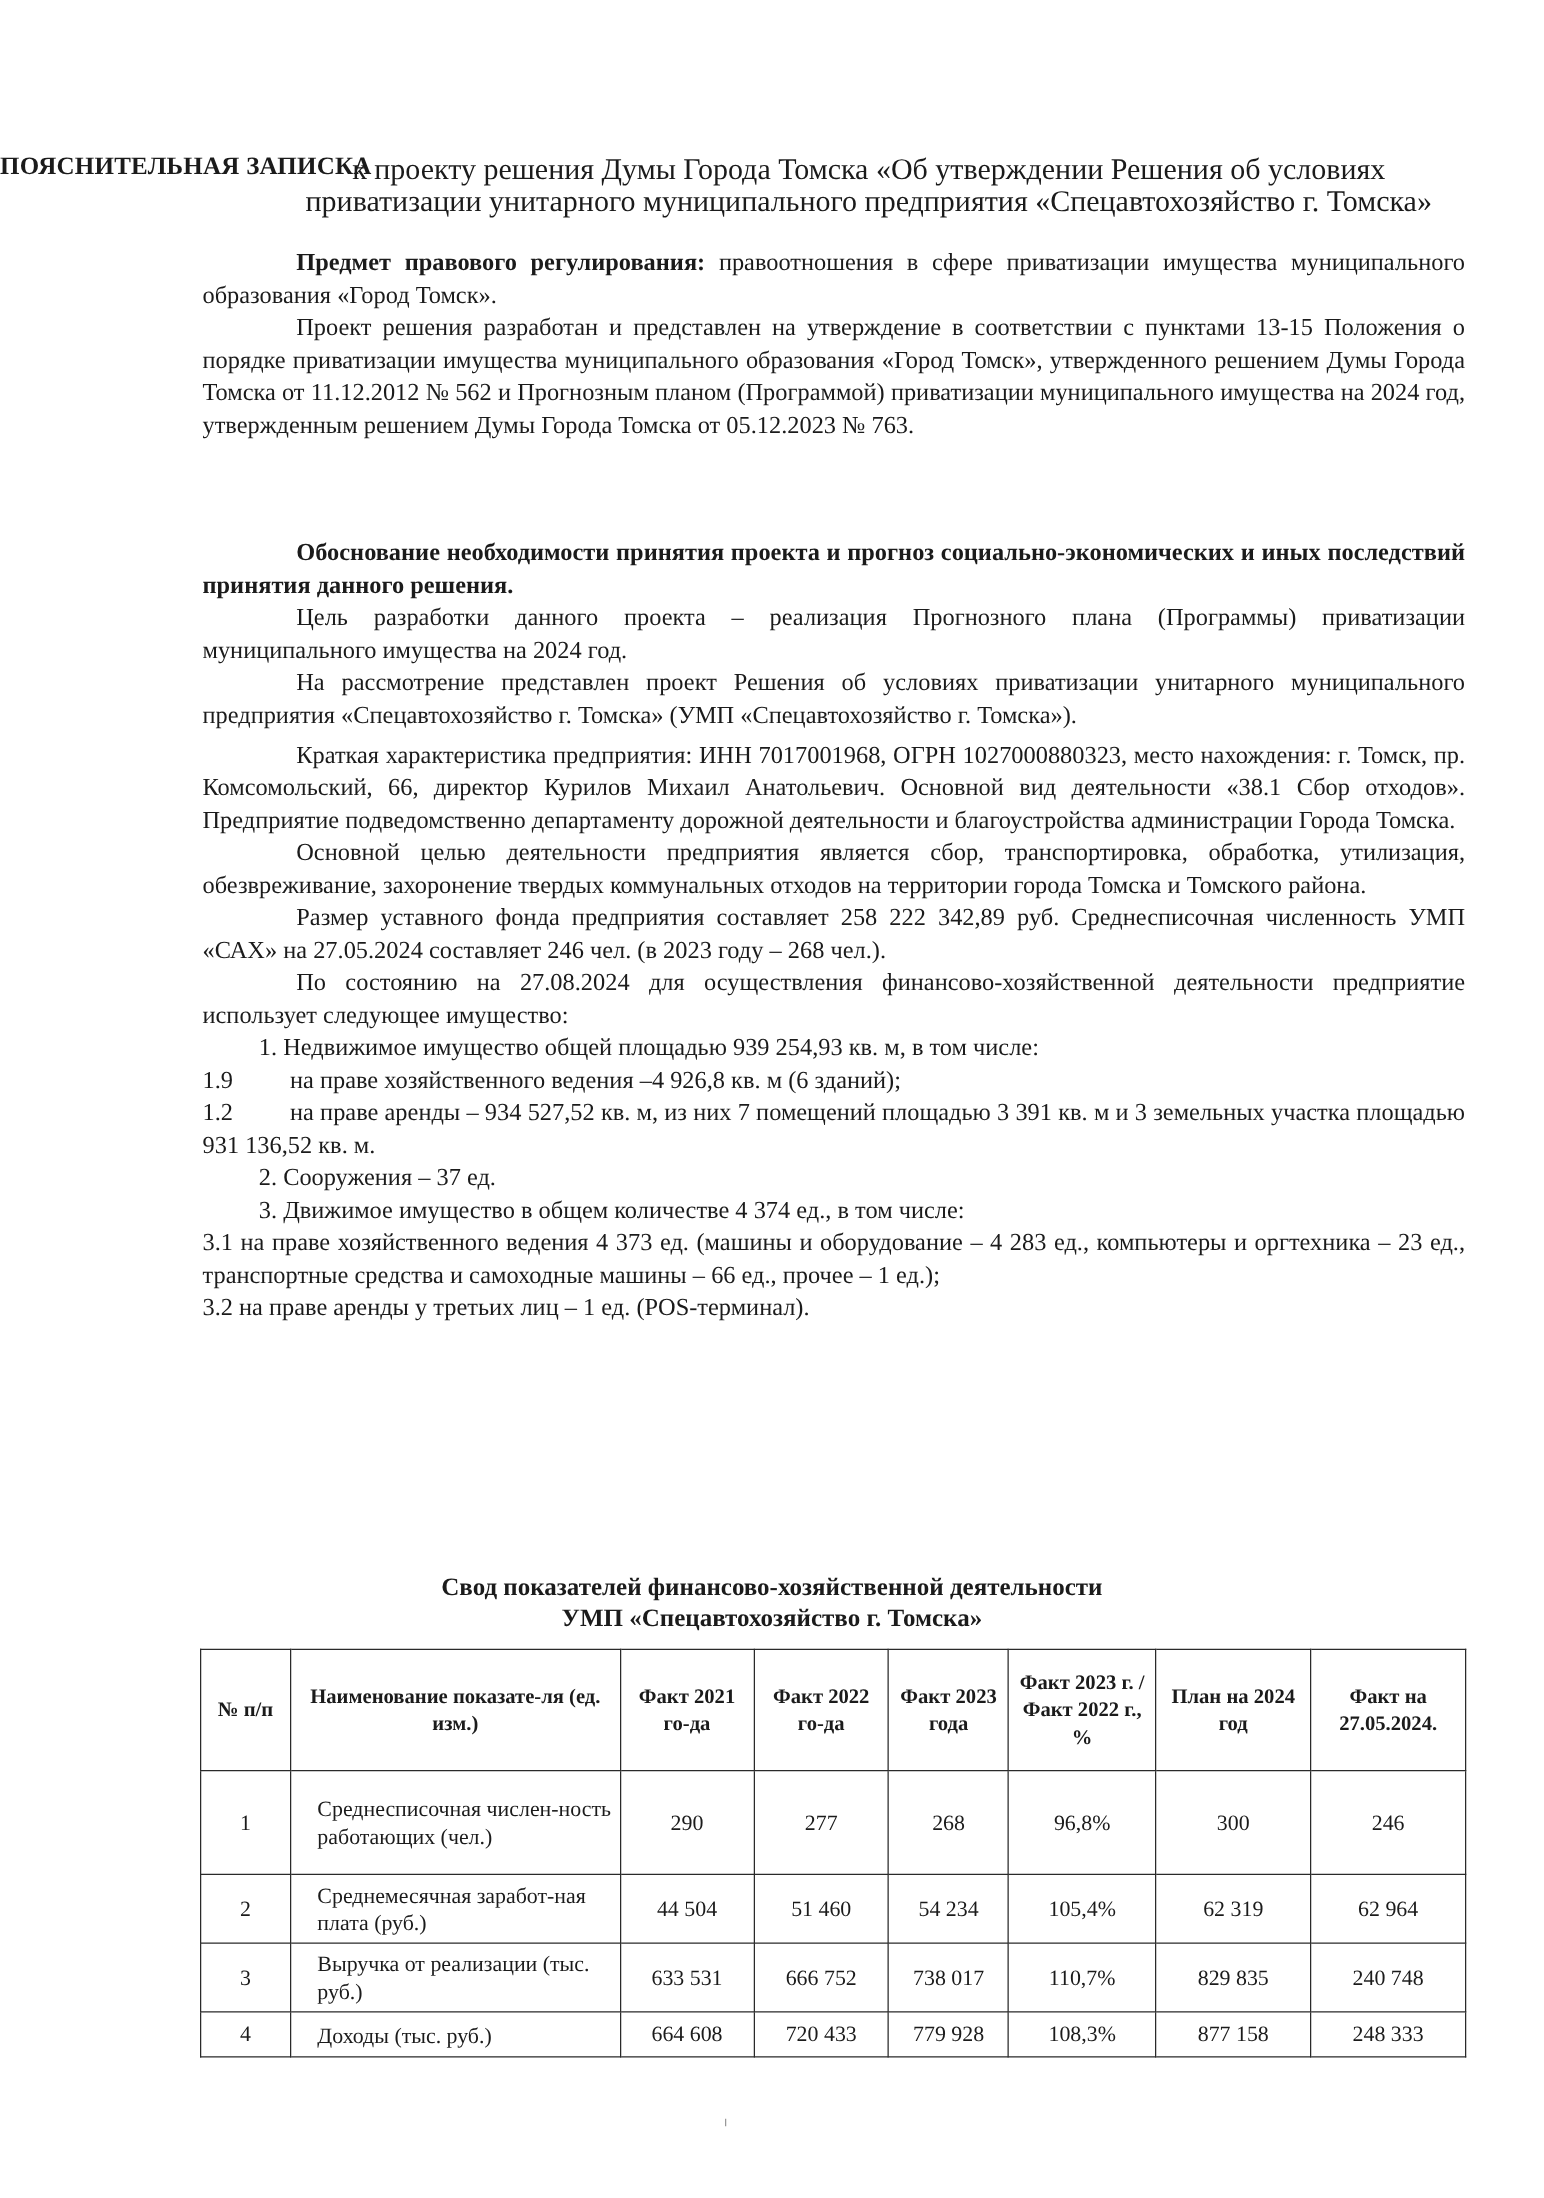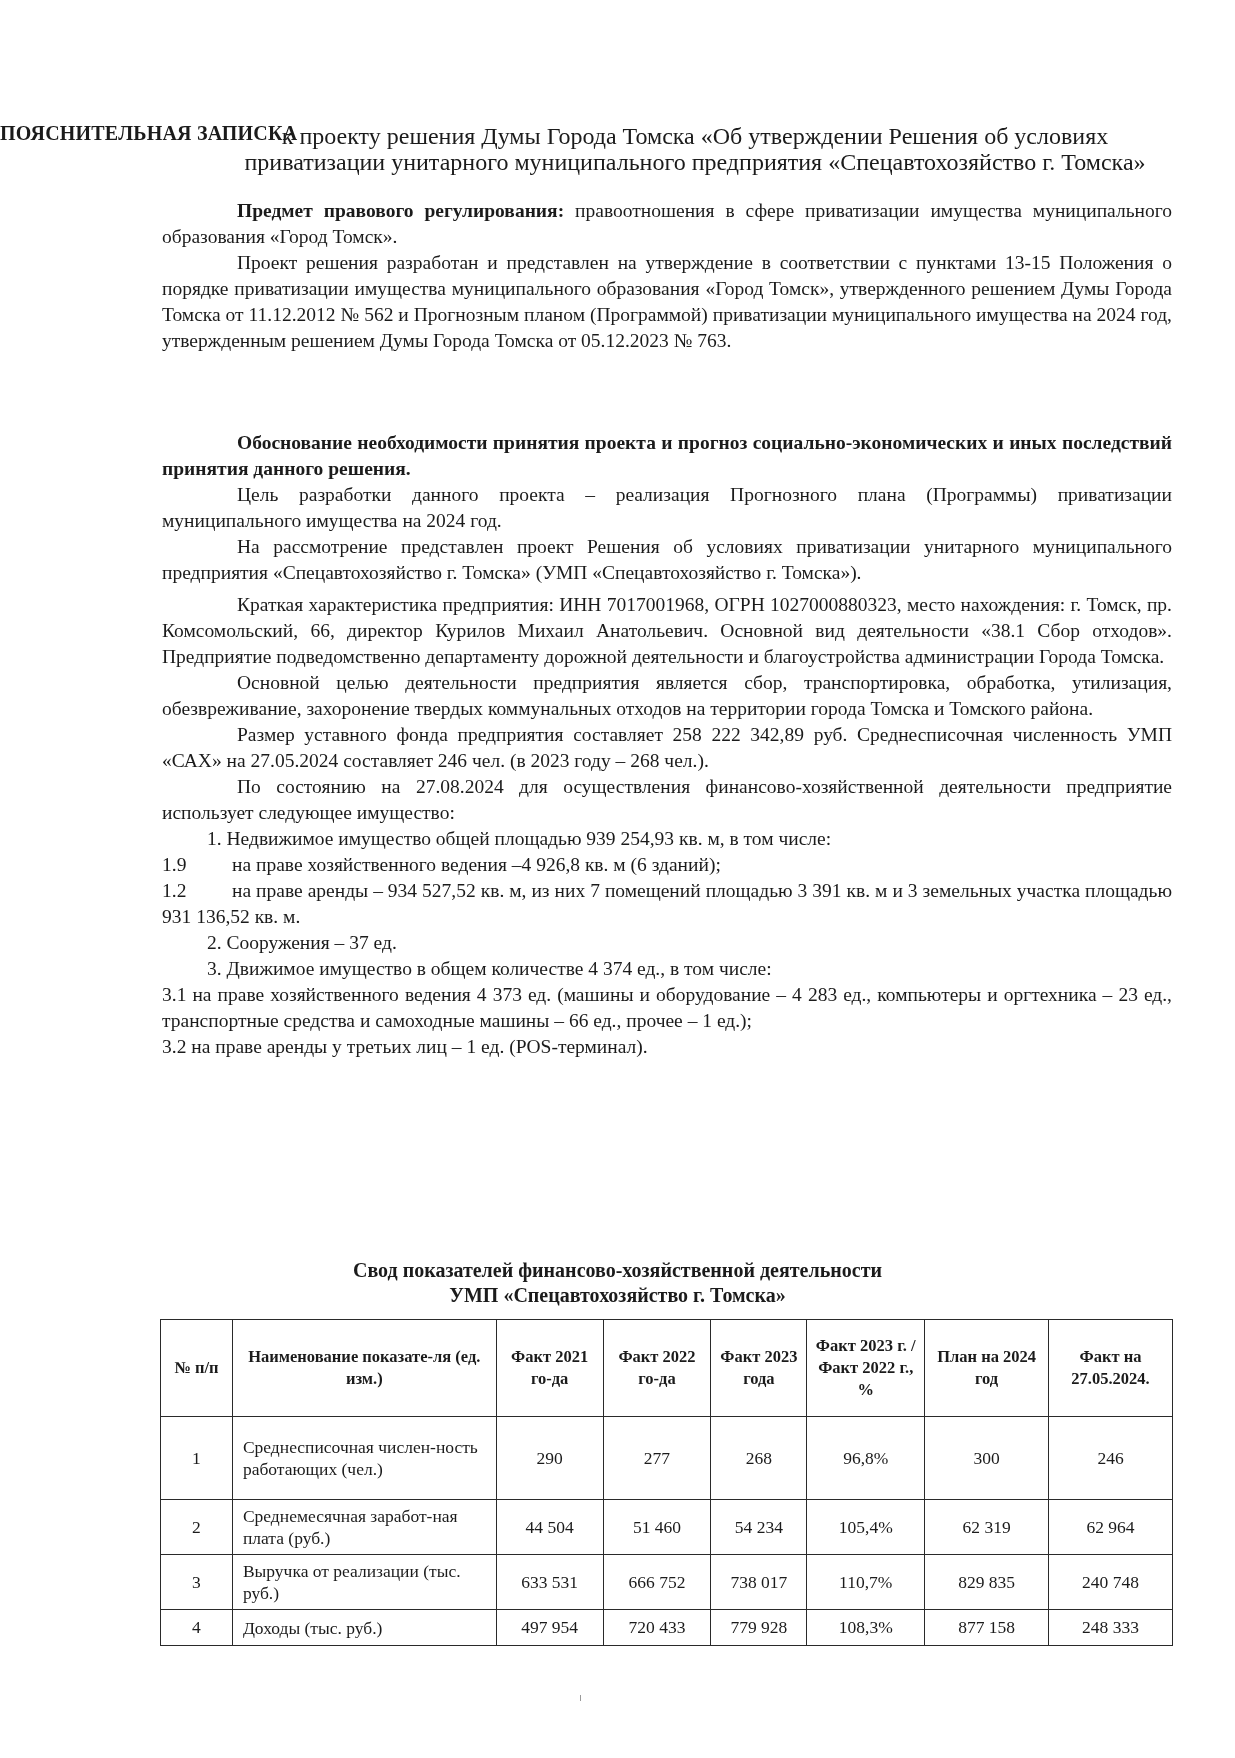--- a/index.html
+++ b/index.html
@@ -32,21 +32,21 @@
     }
     table.fin {
       position: absolute; top: 1319px; left: 160px; width: 1013px;
       border-collapse: collapse; font-size: 17.5px;
     }
     table.fin th, table.fin td {
       border: 1.5px solid #2a2a2a; text-align: center; vertical-align: middle;
       padding: 2px 4px;
     }
     table.fin th { font-weight: bold; font-size: 16.5px; line-height: 22px; height: 92px; }
-    table.fin td.name { text-align: left; padding-left: 10px; line-height: 22px; }
+    table.fin td.name { text-align: left; padding-left: 21px; line-height: 22px; }
     table.fin tr.r1 td { height: 78px; }
     table.fin tr.r2 td { height: 50px; }
     table.fin tr.r3 td { height: 50px; }
     table.fin tr.r4 td { height: 31px; }
     .scan-mark { position: absolute; left: 246px; top: 1722px; width: 1px; height: 6px; background: #999; }
   </style>
 </head>
 <body>
 
 <div class="page">
@@ -135,21 +135,21 @@
         <td>633 531</td>
         <td>666 752</td>
         <td>738 017</td>
         <td>110,7%</td>
         <td>829 835</td>
         <td>240 748</td>
       </tr>
       <tr class="r4">
         <td>4</td>
         <td class="name">Доходы (тыс. руб.)</td>
-        <td>497 954</td>
+        <td>664 608</td>
         <td>720 433</td>
         <td>779 928</td>
         <td>108,3%</td>
         <td>877 158</td>
         <td>248 333</td>
       </tr>
     </tbody>
   </table>
 
   <div class="scan-mark" style="left:580px; top:1695px;"></div>

